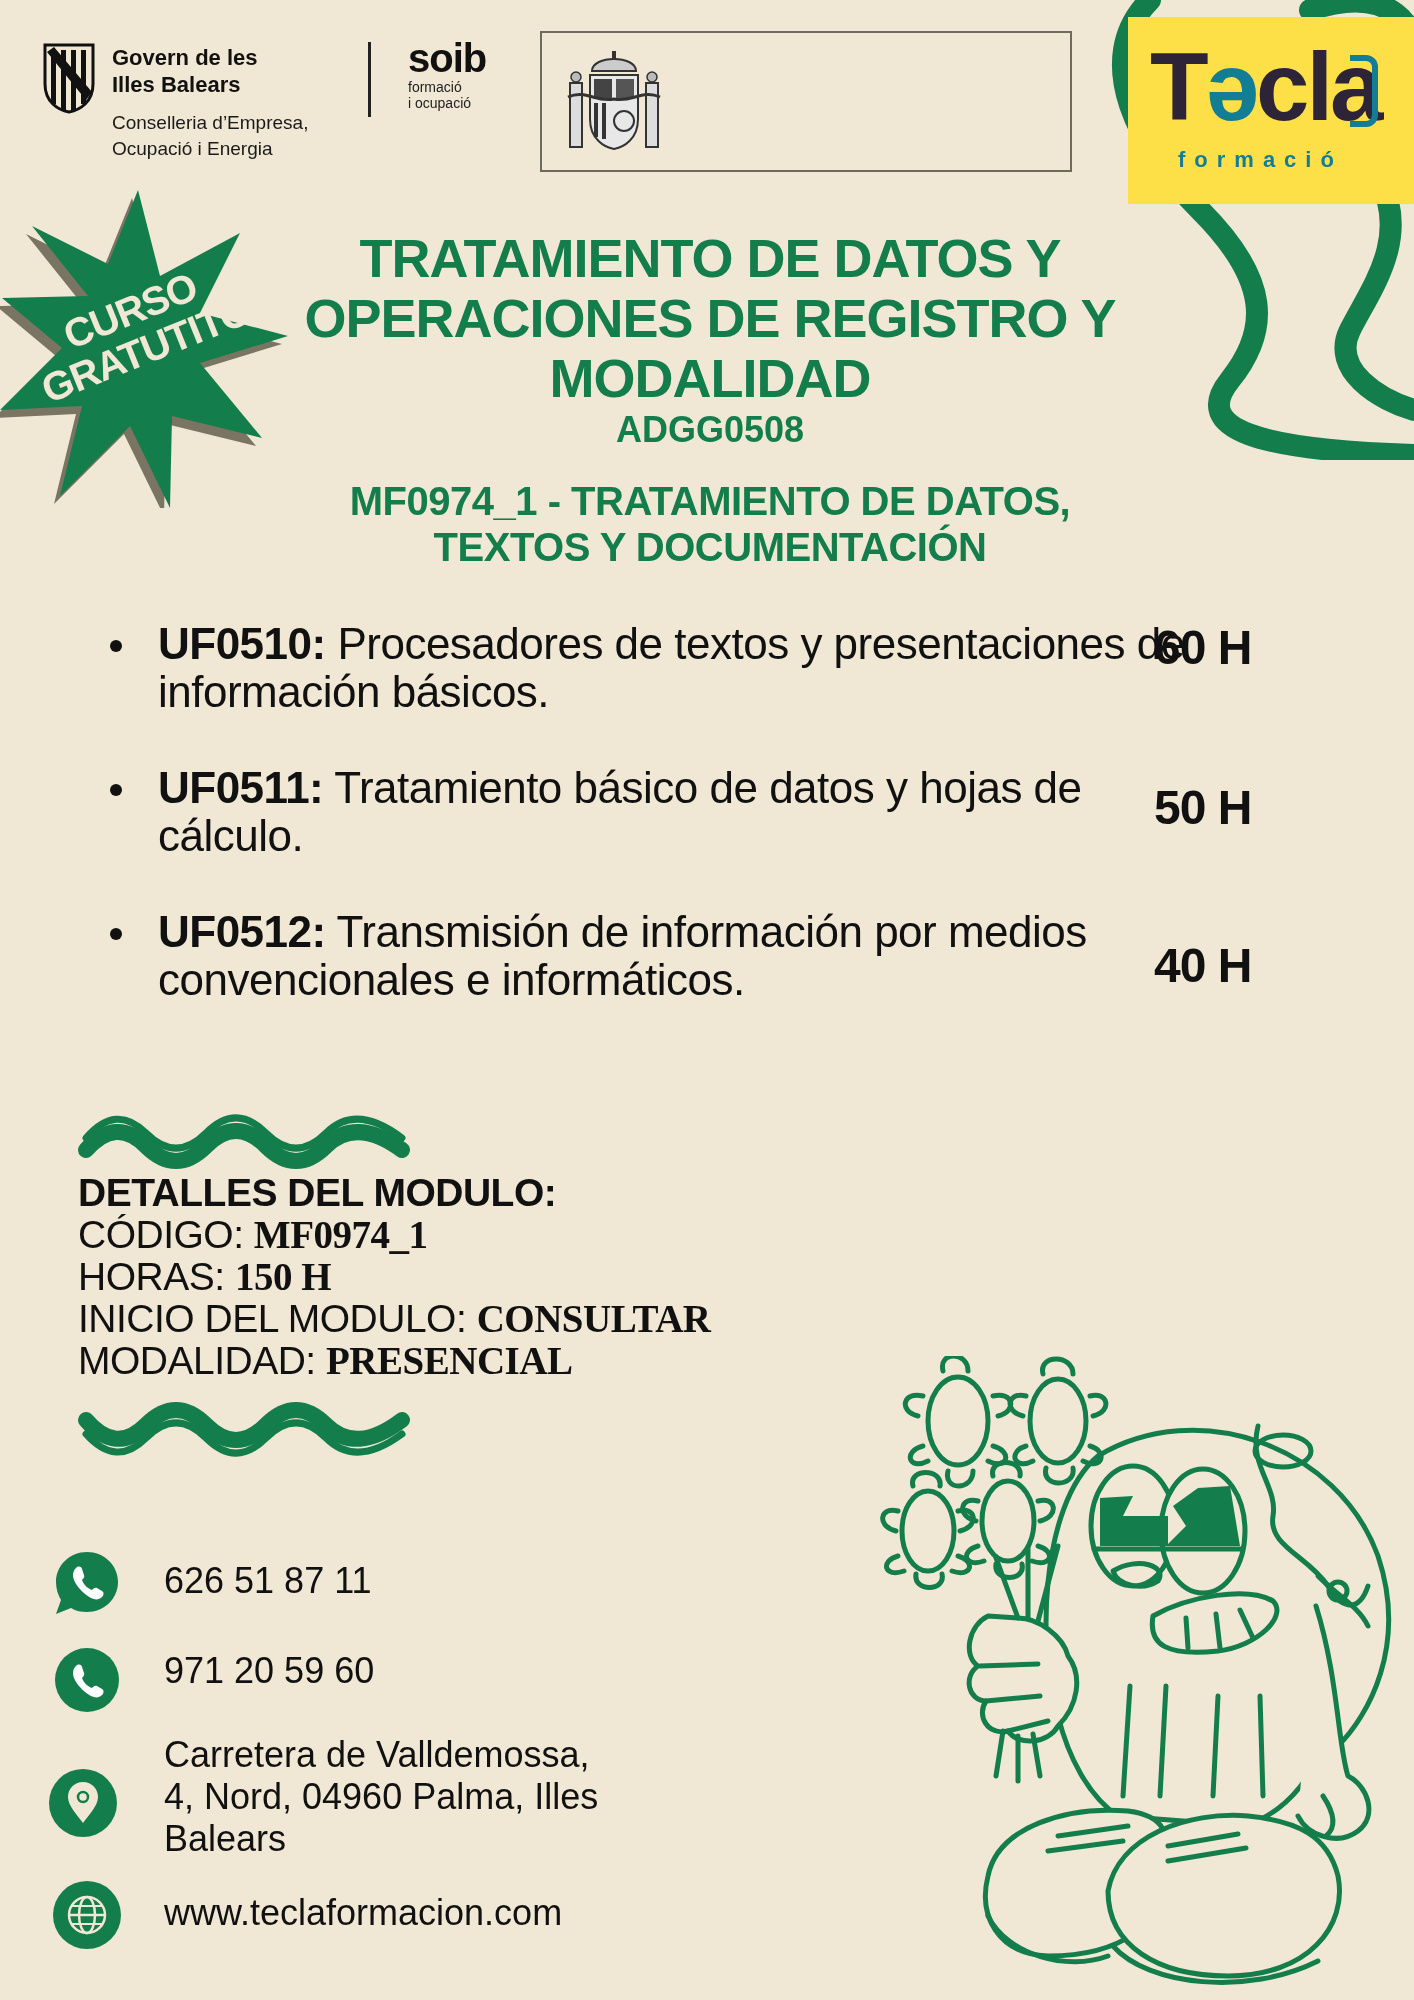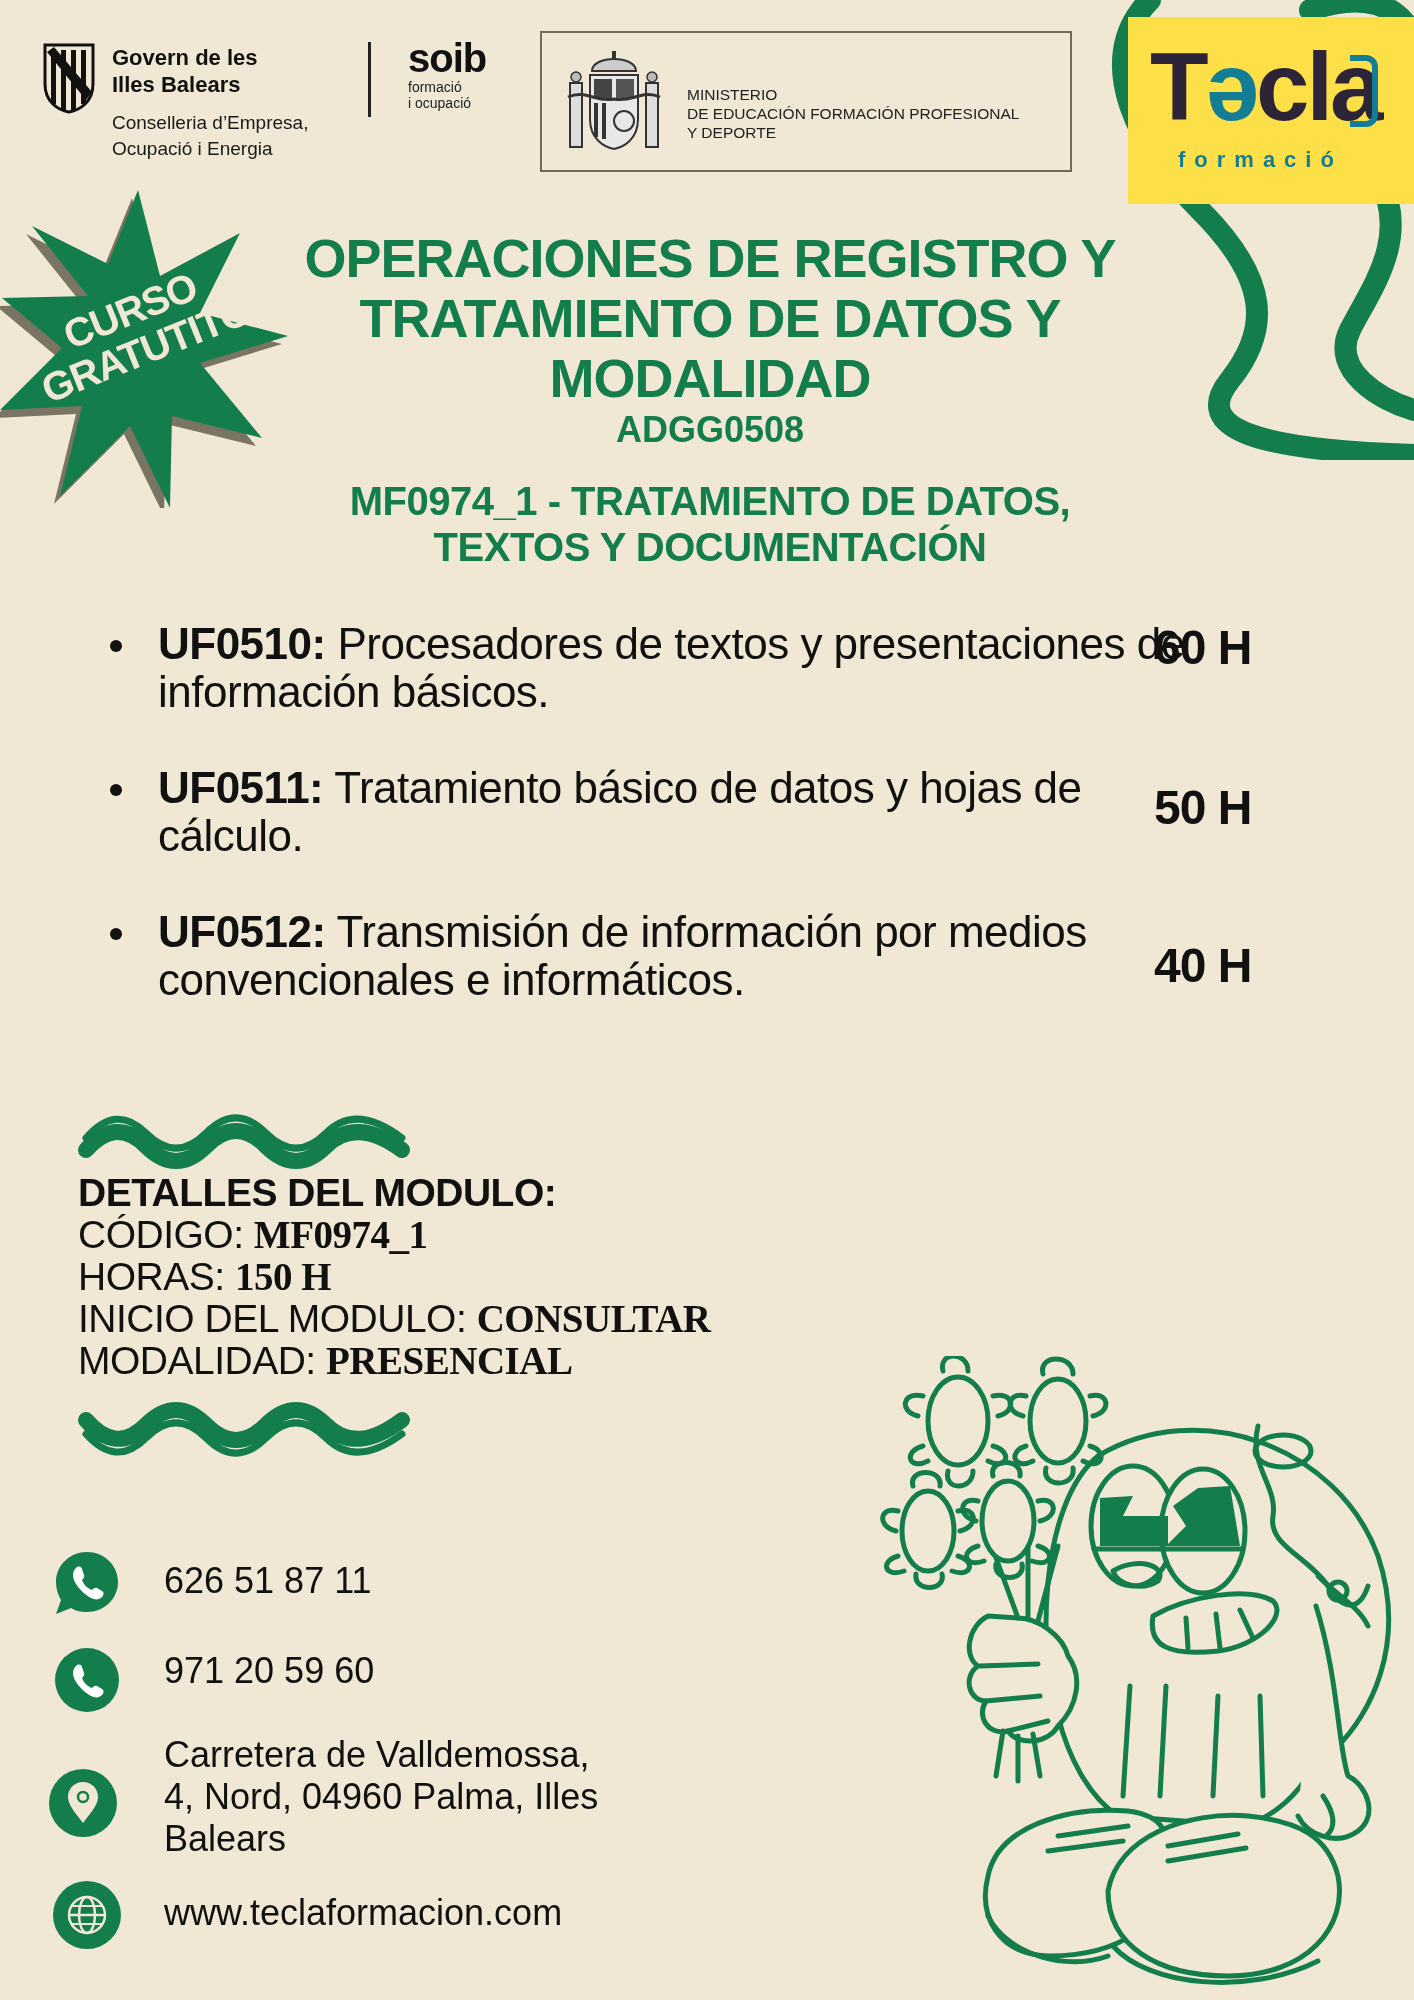--- a/index.html
+++ b/index.html
@@ -106,47 +106,42 @@
     <path d="M26 22 C26 6 70 6 70 22 Z" fill="#ccc" stroke="#333" stroke-width="2"></path>
     <rect x="46" y="2" width="4" height="8" fill="#333"></rect>
     <path d="M24 26 H72 V70 C72 90 58 98 48 100 C38 98 24 90 24 70 Z" fill="#e8e8e8" stroke="#333" stroke-width="2"></path>
     <rect x="28" y="30" width="18" height="20" fill="#444"></rect>
     <rect x="50" y="30" width="18" height="20" fill="#555"></rect>
     <rect x="28" y="54" width="4" height="34" fill="#333"></rect>
       <rect x="36" y="54" width="4" height="36" fill="#333"></rect>
     <circle cx="58" cy="72" r="10" fill="none" stroke="#333" stroke-width="2"></circle>
     <path d="M2 48 C20 40 30 54 48 50 C66 54 76 40 94 48" fill="none" stroke="#333" stroke-width="3"></path>
   </svg>
-  <div class="min-text">
-    <div>MINISTERIO</div>
-    <div>DE EDUCACIÓN FORMACIÓN PROFESIONAL</div>
-    <div>Y DEPORTE</div>
-  </div>
 </div>
 
 <div id="tecla" class="abs">
   <div class="tecla-word"><span>T</span><span class="teal">ə</span><span>cl</span><span>a</span></div>
   <div class="tecla-bracket"></div>
   <div class="tecla-sub">formació</div>
 </div>
 
 <div id="starburst" class="abs">
   <svg width="290" height="330" viewBox="0 0 290 330" style="position:absolute;left:0;top:0;">
     <polygon transform="translate(-6,8)" fill="#7a7463" points="138,12 160,98 240,55 200,135 288,158 200,185 262,260 172,238 170,330 130,248 60,318 82,228 0,232 62,170 2,120 88,118 32,48 108,86"></polygon>
     <polygon fill="#137d4c" points="138,12 160,98 240,55 200,135 288,158 200,185 262,260 172,238 170,330 130,248 60,318 82,228 0,232 62,170 2,120 88,118 32,48 108,86"></polygon>
   </svg>
   <div class="star-text">
     <div>CURSO</div>
     <div>GRATUTITO</div>
   </div>
 </div>
 
 <div id="main-title" class="title">
+  <div>TRATAMIENTO DE DATOS Y</div>
   <div>OPERACIONES DE REGISTRO Y</div>
-  <div>TRATAMIENTO DE DATOS Y</div>
   <div>MODALIDAD</div>
 </div>
 <div id="course-code" class="title">ADGG0508</div>
 <div id="module-title" class="title">
   <div>MF0974_1 - TRATAMIENTO DE DATOS,</div>
   <div>TEXTOS Y DOCUMENTACIÓN</div>
 </div>
 
 <div id="units" class="abs">
   <div class="unit">

